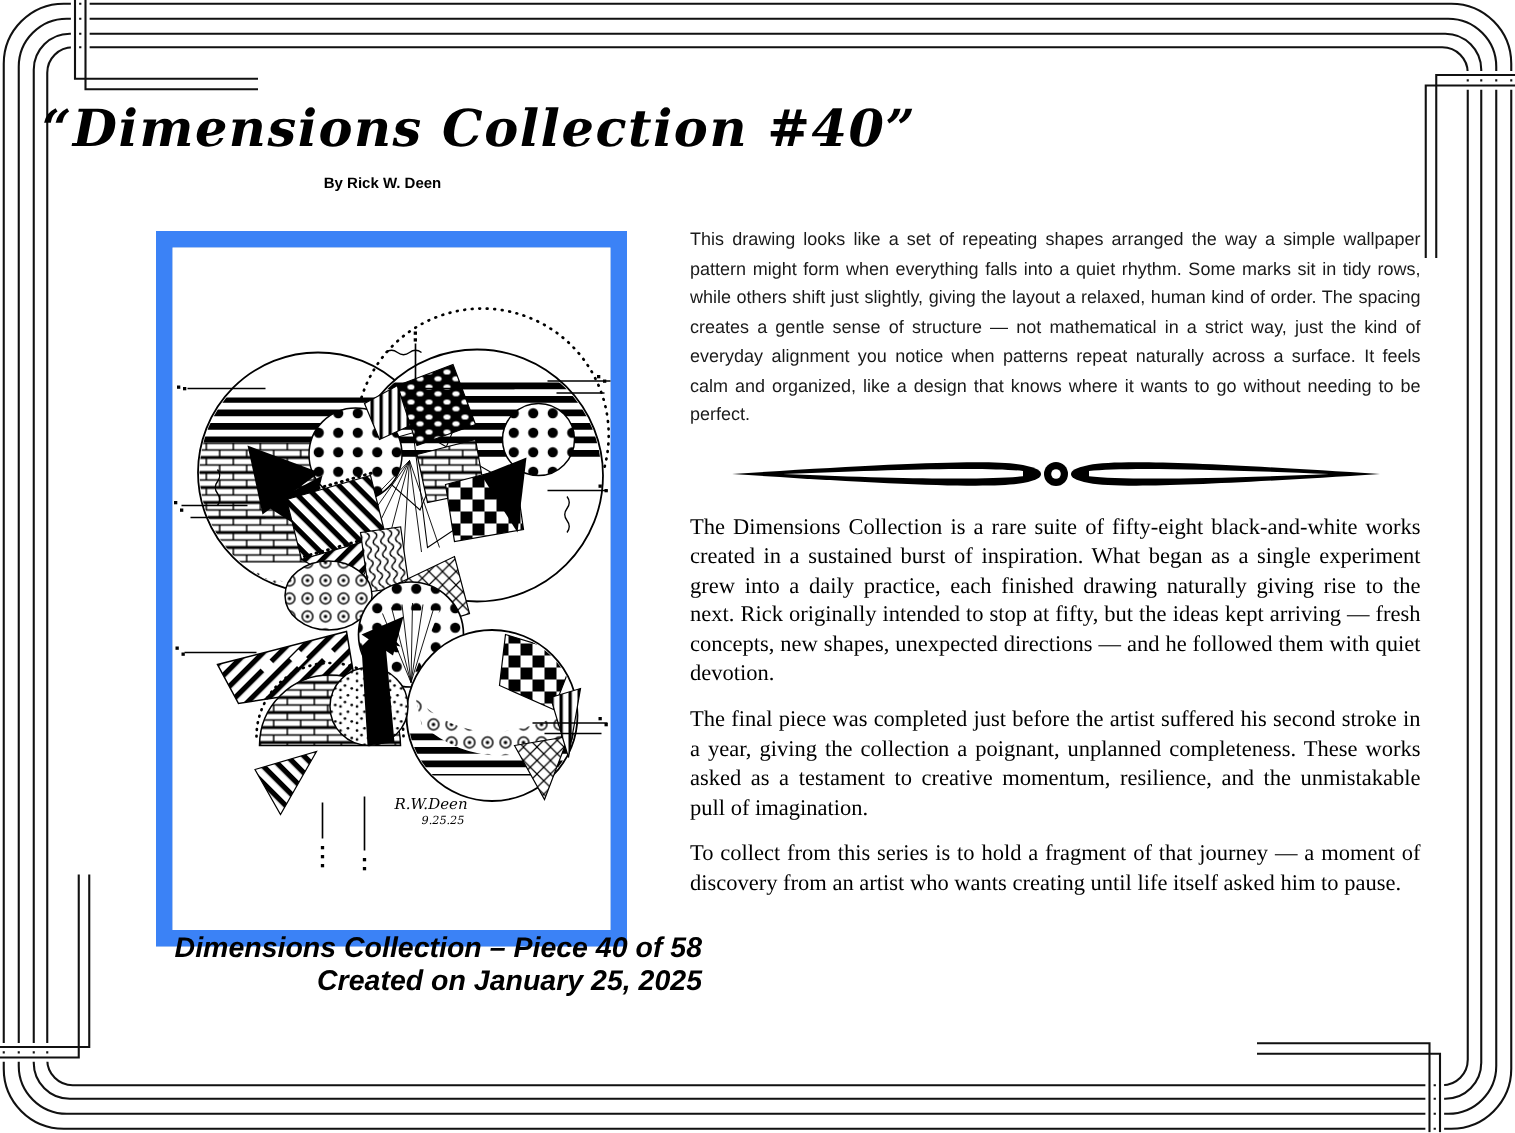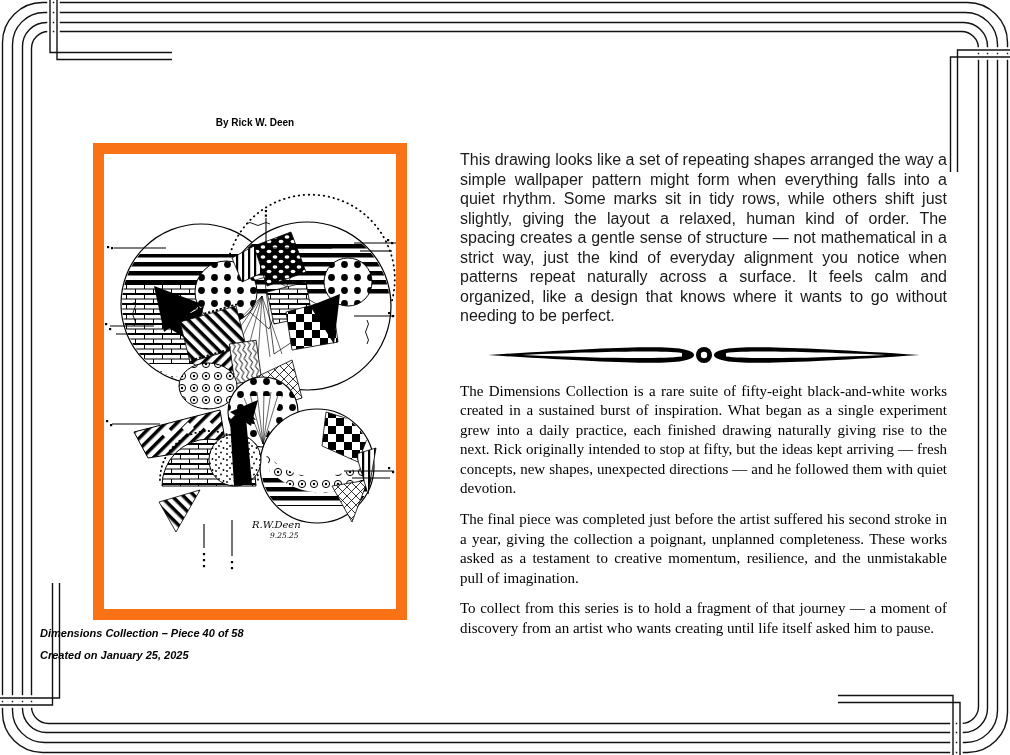--- a/index.html
+++ b/index.html
@@ -4,28 +4,28 @@
 <style>
   html,body{margin:0;padding:0;background:#fff;}
   .page{position:relative;width:1010px;height:755px;background:#fff;overflow:hidden;
         font-family:"Liberation Sans",sans-serif;color:#000;}
   .border-svg{position:absolute;left:0;top:0;}
   .title{position:absolute;left:28px;top:66px;width:455px;margin:0;text-align:center;
          font-family:"DejaVu Serif",serif;font-style:italic;font-weight:600;
          font-size:34px;letter-spacing:1px;white-space:nowrap;}
   .byline{position:absolute;left:40px;top:117px;width:430px;text-align:center;
           font-weight:bold;font-size:10px;}
-  .art-frame{position:absolute;left:93px;top:143px;width:292px;height:455px;margin:0;
-             border:11px solid #f97316;background:#e5e5e5;}
+  .art-frame{position:absolute;left:93px;top:143px;width:292px;height:455px;margin:11px;
+             border:11px solid #3b82f6;background:#e5e5e5;}
   .art-frame svg{display:block;}
-  .caption{position:absolute;left:40px;top:622px;width:415px;text-align:left;
-           font-weight:bold;font-style:italic;font-size:11px;line-height:22px;}
+  .caption{position:absolute;left:53px;top:622px;width:415px;text-align:right;
+           font-weight:bold;font-style:italic;font-size:19px;line-height:22px;}
   .col{position:absolute;left:460px;top:150px;width:487px;}
   .col p{margin:0;text-align:justify;}
-  p.sans{font-family:"Liberation Sans",sans-serif;font-size:16px;line-height:19.5px;color:#1a1a1a;}
+  p.sans{font-family:"Liberation Sans",sans-serif;font-size:12px;line-height:19.5px;color:#1a1a1a;}
   p.serif{font-family:"Liberation Serif",serif;font-size:15px;line-height:19.6px;color:#000000;}
   .divider{display:block;margin:16px auto 14px auto;}
   p.serif + p.serif{margin-top:11px;}
 </style>
 </head>
 <body>
 
 <div class="page">
 
   <svg class="border-svg" width="1010" height="755" viewBox="0 0 1010 755">
@@ -53,20 +53,21 @@
         <path d="M1010,50 H957.5 V172"></path>
           <path d="M1010,57 H950.5 V172"></path>
         <path d="M960,755 V702.5 H838"></path>
           <path d="M953,755 V695.5 H838"></path>
         <path d="M0,705 H52.5 V583"></path>
           <path d="M0,698 H59.5 V583"></path>
       </g>
     </g>
   </svg>
 
+  <h1 class="title">“Dimensions Collection #40”</h1>
   <div class="byline">By Rick W. Deen</div>
 
   <figure class="art-frame">
     <svg width="292" height="455" viewBox="0 0 292 455">
       <defs>
         <pattern id="pBrick" width="18" height="10" patternUnits="userSpaceOnUse">
           <rect width="18" height="10" fill="#fff"></rect>
           <path d="M0,0.5 H18 M0,5 H18 M0,9.5 H18 M4.5,0.5 V5 M13.5,5 V9.5" stroke="#000" stroke-width="1" fill="none"></path>
         </pattern>
         <pattern id="pDots" width="13" height="13" patternUnits="userSpaceOnUse">

